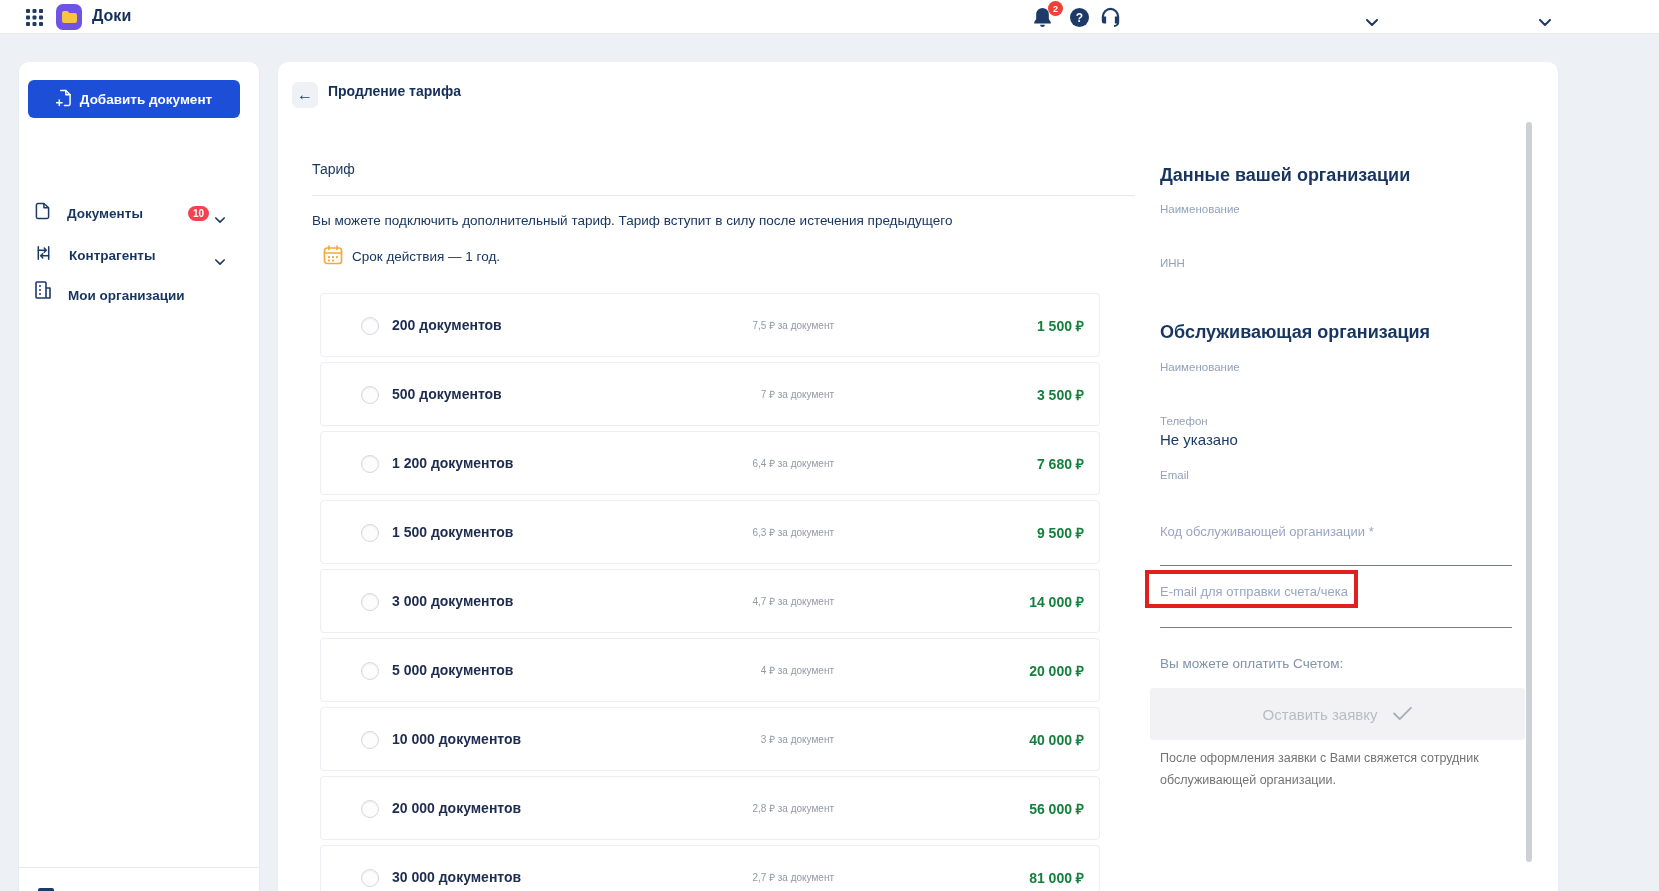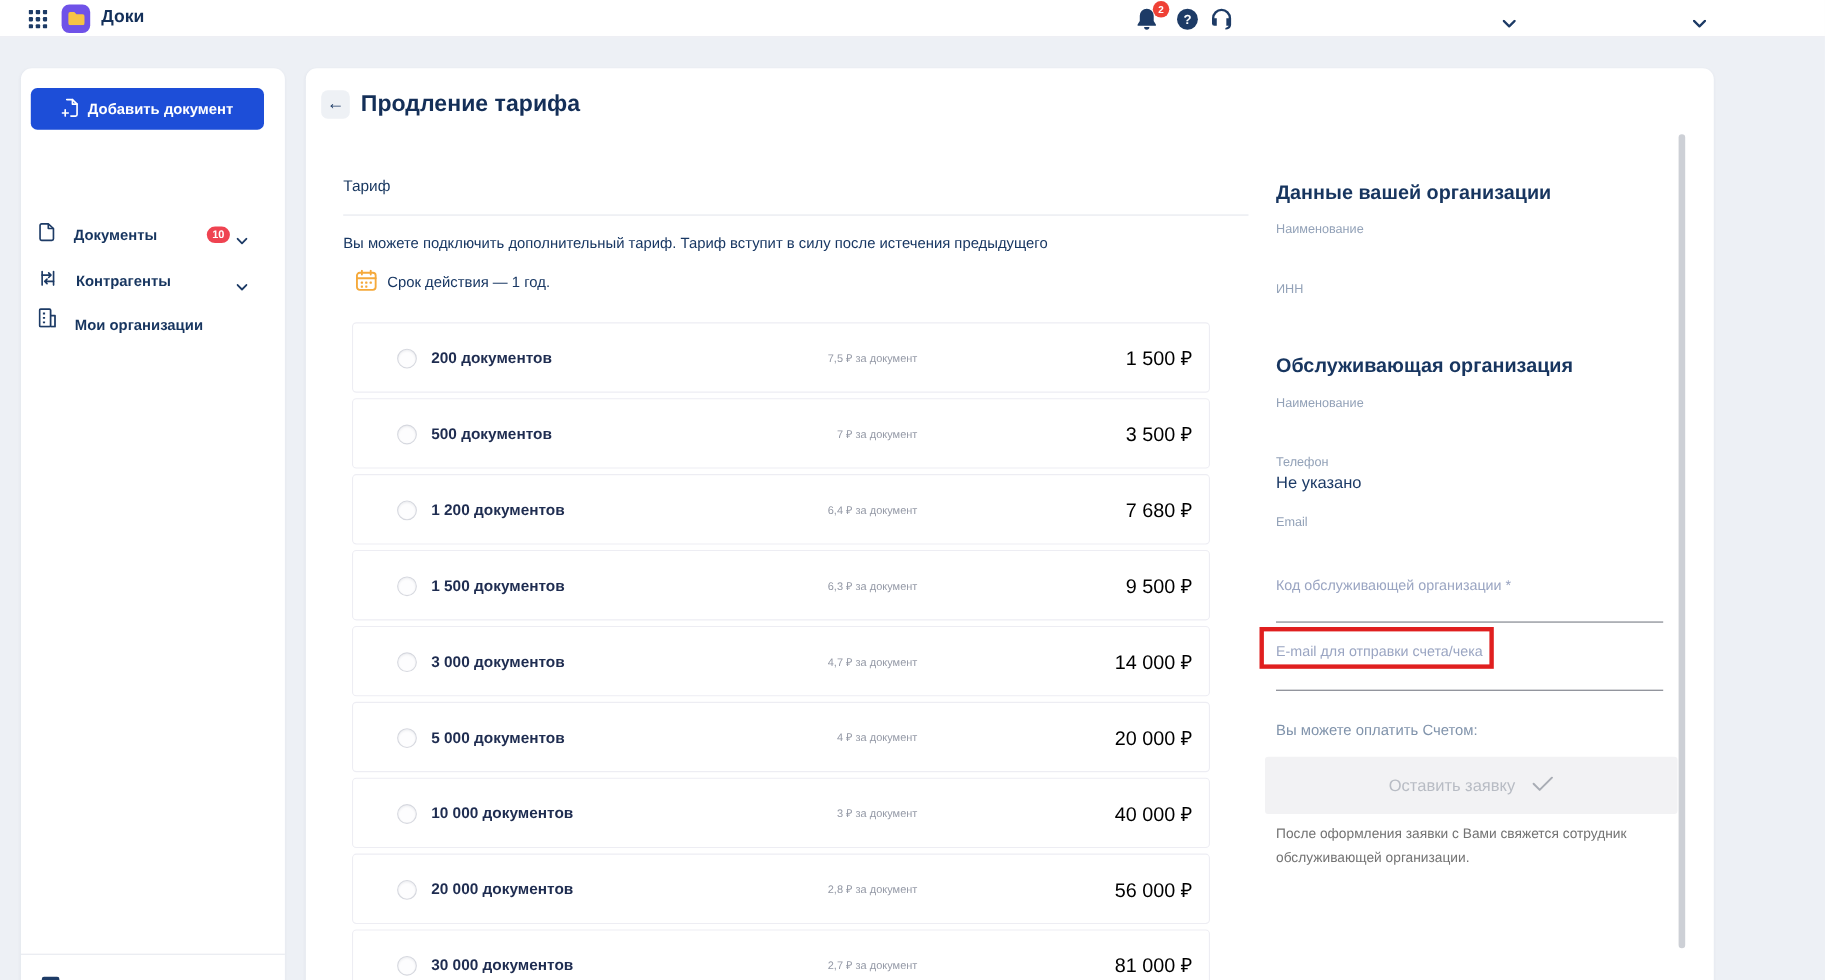--- a/index.html
+++ b/index.html
@@ -26,33 +26,33 @@
   .side-item { position:absolute; left:16px; height:20px; display:flex; align-items:center; gap:17px; cursor:pointer; }
   .side-item .lbl { font-size:13.5px; font-weight:700; color:#17355f; }
   .side-badge { position:absolute; left:169px; width:21px; height:15px; background:#ef4351; border-radius:8px; color:#fff; font-size:10px; font-weight:700; display:flex; align-items:center; justify-content:center; }
   .side-chev { position:absolute; left:196px; cursor:pointer; }
   .side-divider { position:absolute; left:0; top:805px; width:240px; border-top:1px solid #e6e9ef; }
   .side-cut-icon { position:absolute; left:19px; top:826px; width:16px; height:3px; background:#1d3b66; border-radius:2px 2px 0 0; }
 
   
   .main-card { position:absolute; left:278px; top:62px; width:1280px; height:829px; background:#fff; border-radius:10px 10px 0 0; box-shadow:0 1px 3px rgba(27,40,80,0.05); }
   .back-btn { left:14px; top:20px; width:26px; height:26px; background:#eef1f5; border-radius:6px; color:#1d3b66; font-size:16px; display:flex; align-items:center; justify-content:center; cursor:pointer; }
-  .page-title { left:50px; top:21px; font-size:21px; font-weight:700; color:#142f58; }
+  .page-title { left:50px; top:21px; font-size:14px; font-weight:700; color:#142f58; }
   .sec-label { left:34px; top:99px; font-size:14px; color:#16355e; }
   .sec-divider { left:34px; top:133px; width:823px; border-top:1px solid #e4e7ed; }
   .desc { left:34px; top:151px; font-size:13.5px; color:#183763; }
   .cal-icon { left:45px; top:183px; }
   .duration { left:74px; top:187px; font-size:13.5px; color:#183763; }
 
   .tariff-list { position:absolute; left:42px; top:231px; width:780px; display:flex; flex-direction:column; gap:5px; }
   .trow { position:relative; height:64px; background:#fff; border:1px solid #ededf3; border-radius:4px; display:flex; align-items:center; cursor:pointer; }
   .radio { position:absolute; left:40px; top:23px; width:18px; height:18px; border:1px solid #d6d8df; border-radius:50%; background:#fdfdfe; box-shadow:inset 0 1px 2px rgba(20,30,60,0.07); cursor:pointer; }
   .tdocs { position:absolute; left:71px; font-size:14px; font-weight:700; color:#1e2c50; }
   .tper { position:absolute; right:265px; font-size:10px; color:#9499a6; }
-  .tprice { position:absolute; right:15px; font-size:18px; font-weight:400; color:#000000; }
+  .tprice { position:absolute; right:15px; font-size:14px; font-weight:700; color:#15803d; }
 
   
   .rp-h { position:absolute; left:882px; font-size:18px; font-weight:700; color:#17355f; }
   .rp-lbl { position:absolute; left:882px; font-size:11.5px; color:#93a2b8; }
   .rp-val { position:absolute; left:882px; font-size:15px; color:#1c3a66; }
   .rp-input { position:absolute; left:882px; width:352px; background:transparent; border:none; border-bottom:1px solid #787c85; font-family:inherit; font-size:13px; color:#1c3a66; outline:none; }
   .rp-input::placeholder { color:#9aa5c2; opacity:1; }
   .inp-code { top:458px; height:46px; padding:2px 0 24px 0; }
   .inp-email { top:516px; height:50px; padding:4px 0 26px 0; }
   .annotation-box { position:absolute; left:867px; top:508px; width:213px; height:38px; border:4px solid #e01f1f; z-index:4; pointer-events:none; }

